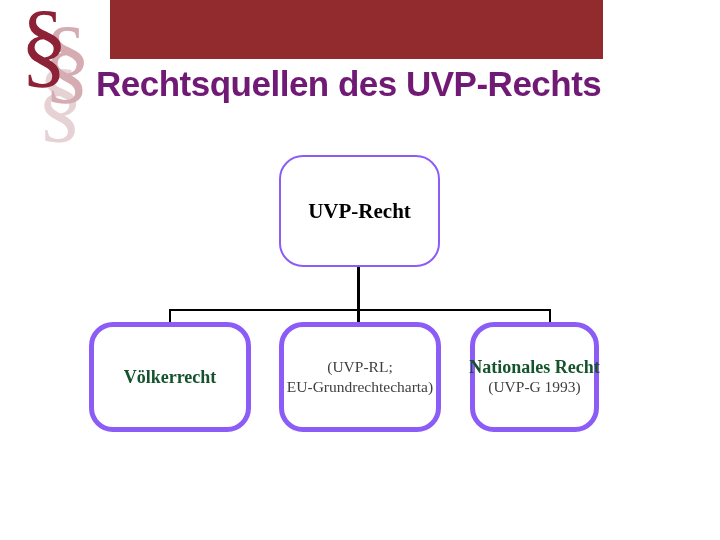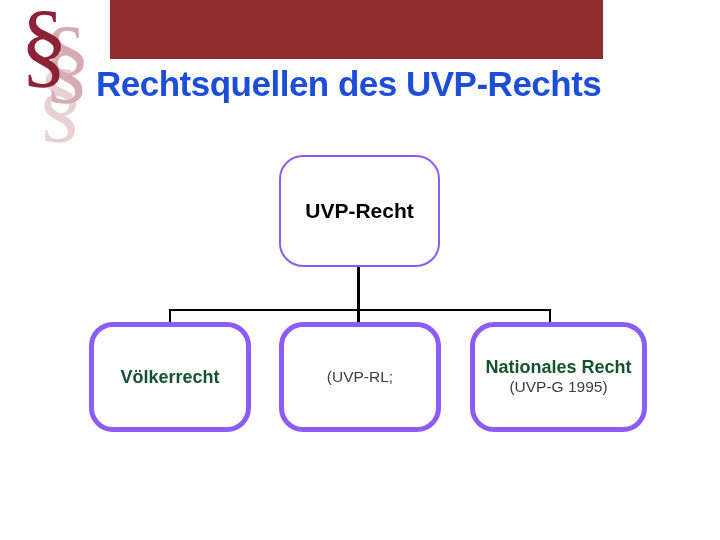--- a/index.html
+++ b/index.html
@@ -47,56 +47,57 @@
   
   .title {
     position: absolute;
     left: 96px;
     top: 64px;
     margin: 0;
     width: 560px;
     font-size: 35px;
     font-weight: bold;
     letter-spacing: -0.5px;
-    color: #1d4ed8;
+    color: #701a75;
     white-space: nowrap;
   }
 
   
   .node {
     position: absolute;
     background: #ffffff;
     border: 5px solid #8b5cf6;
     border-radius: 24px;
     display: flex;
     flex-direction: column;
     align-items: center;
     justify-content: center;
     box-sizing: border-box;
+    font-family: Liberation Serif, serif;
   }
   .node.root {
     left: 279px;
     top: 155px;
     width: 161px;
     height: 112px;
     border-width: 2px;
   }
   .node.root .label {
     font-size: 21px;
     font-weight: bold;
     color: #000000;
   }
   .node.child {
     top: 322px;
     width: 162px;
     height: 110px;
   }
   .node.c1 { left: 89px; }
   .node.c2 { left: 279px; }
-  .node.c3 { left: 470px; width: 177px; }
+  .node.c3 { left: 470px; width: 129px; }
   .node .label {
     font-size: 18px;
     font-weight: bold;
     color: #14532d;
     line-height: 20px;
     white-space: nowrap;
   }
   .node .sub {
     font-size: 15.5px;
     color: #3e3e3e;
@@ -137,20 +138,21 @@
   <div class="line h-main"></div>
   <div class="line stub-l"></div>
   <div class="line stub-r"></div>
 
   <div class="node child c1">
     <div class="label">Völkerrecht</div>
   </div>
 
   <div class="node child c2">
     <div class="sub">(UVP-RL;</div>
+    <div class="sub">EU-Grundrechtecharta)</div>
   </div>
 
   <div class="node child c3">
     <div class="label">Nationales Recht</div>
-    <div class="sub">(UVP-G 1995)</div>
+    <div class="sub">(UVP-G 1993)</div>
   </div>
 
 </div>
 
 </body></html>

